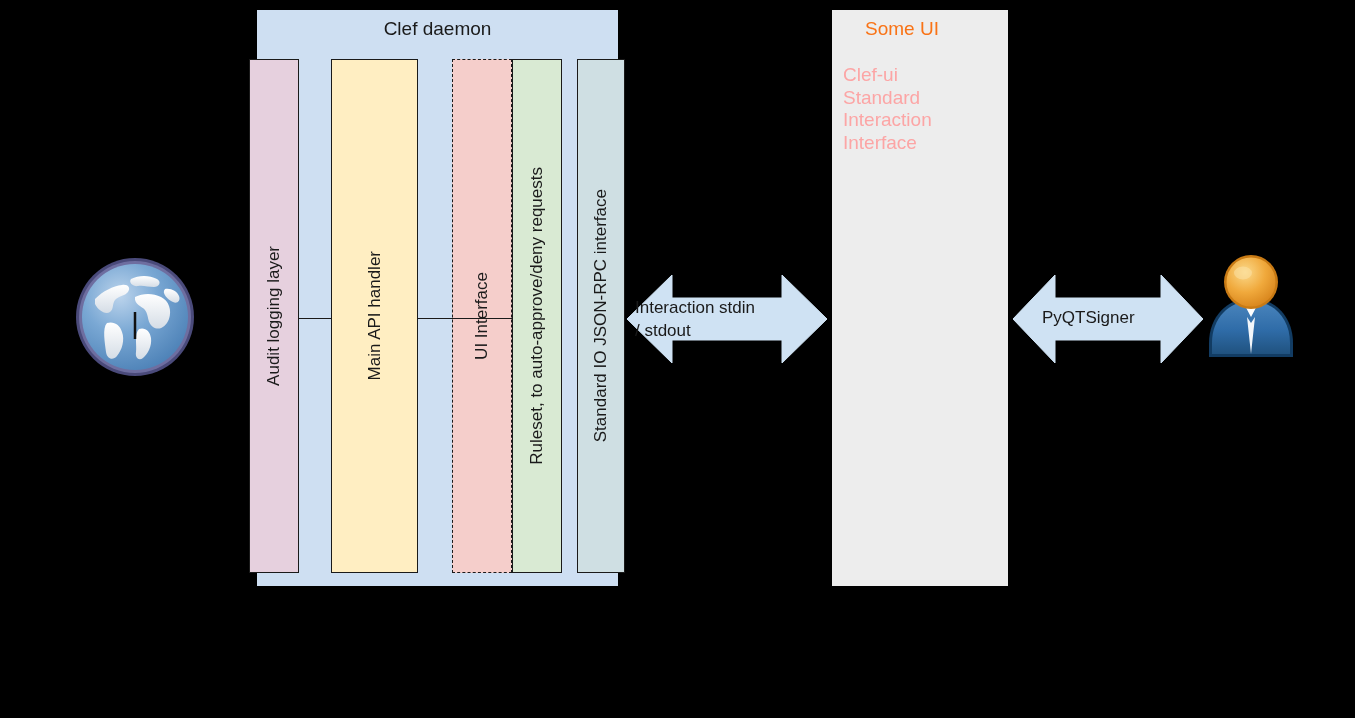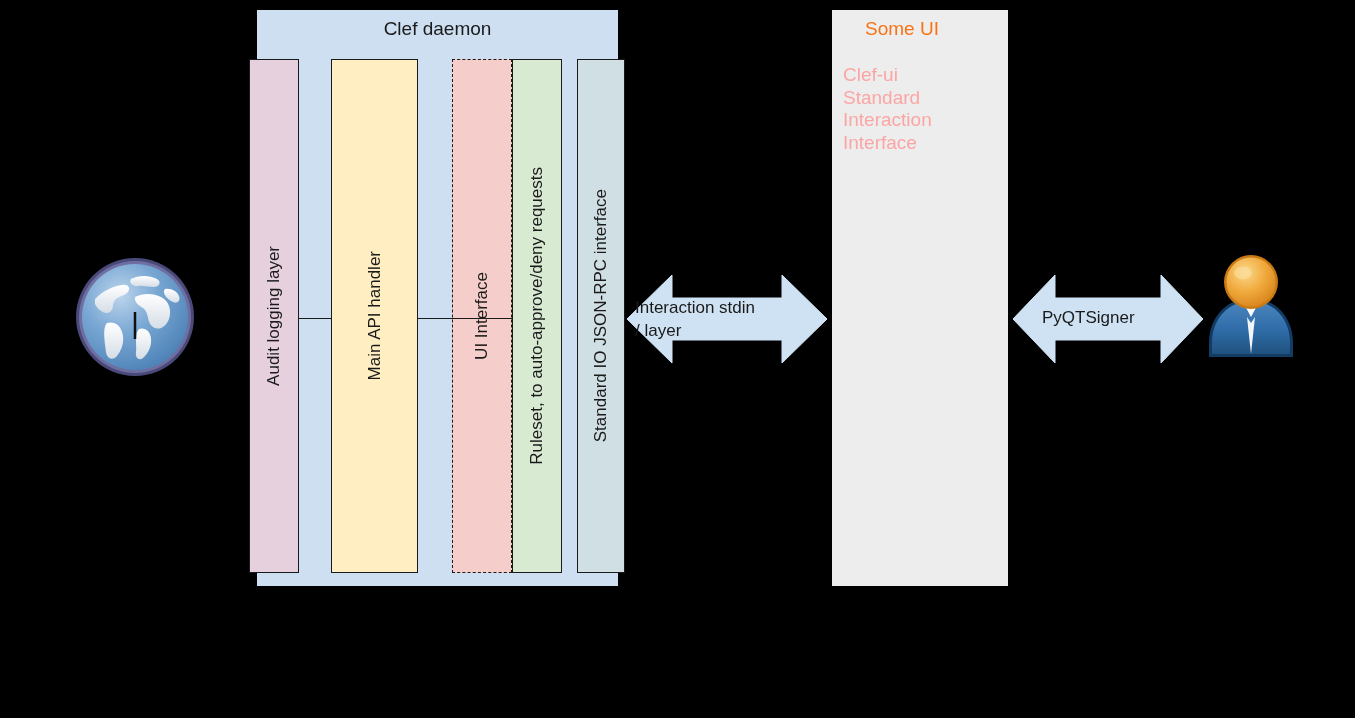--- a/index.html
+++ b/index.html
@@ -194,21 +194,21 @@
   <div class="connector" id="conn-1"></div>
   <div class="connector" id="conn-2"></div>
 
   <div class="arrow-wrap" id="arrow-stdio-wrap">
     <svg width="200" height="90" viewBox="0 0 200 90" aria-hidden="true">
       <polygon points="0,45 45,1 45,24 155,24 155,1 200,45 155,89 155,66 45,66 45,89" fill="#cfe2f3" stroke="#cfe2f3" stroke-width="1"></polygon>
     </svg>
   </div>
   <div class="arrow-label" id="arrow-stdio-label">
     <div>Interaction stdin</div>
-    <div>/ layer</div>
+    <div>/ stdout</div>
   </div>
 
   <div class="someui-box"></div>
   <div class="someui-title">Some UI</div>
   <div class="someui-list">
     <div>Clef-ui</div>
     <div>Standard</div>
     <div>Interaction</div>
     <div>Interface</div>
   </div>

